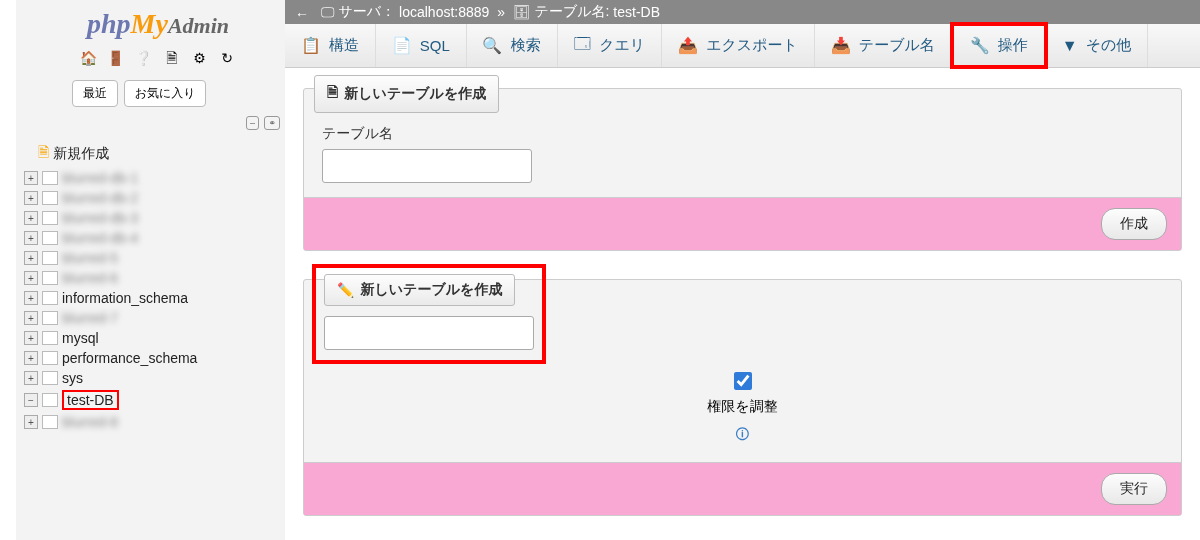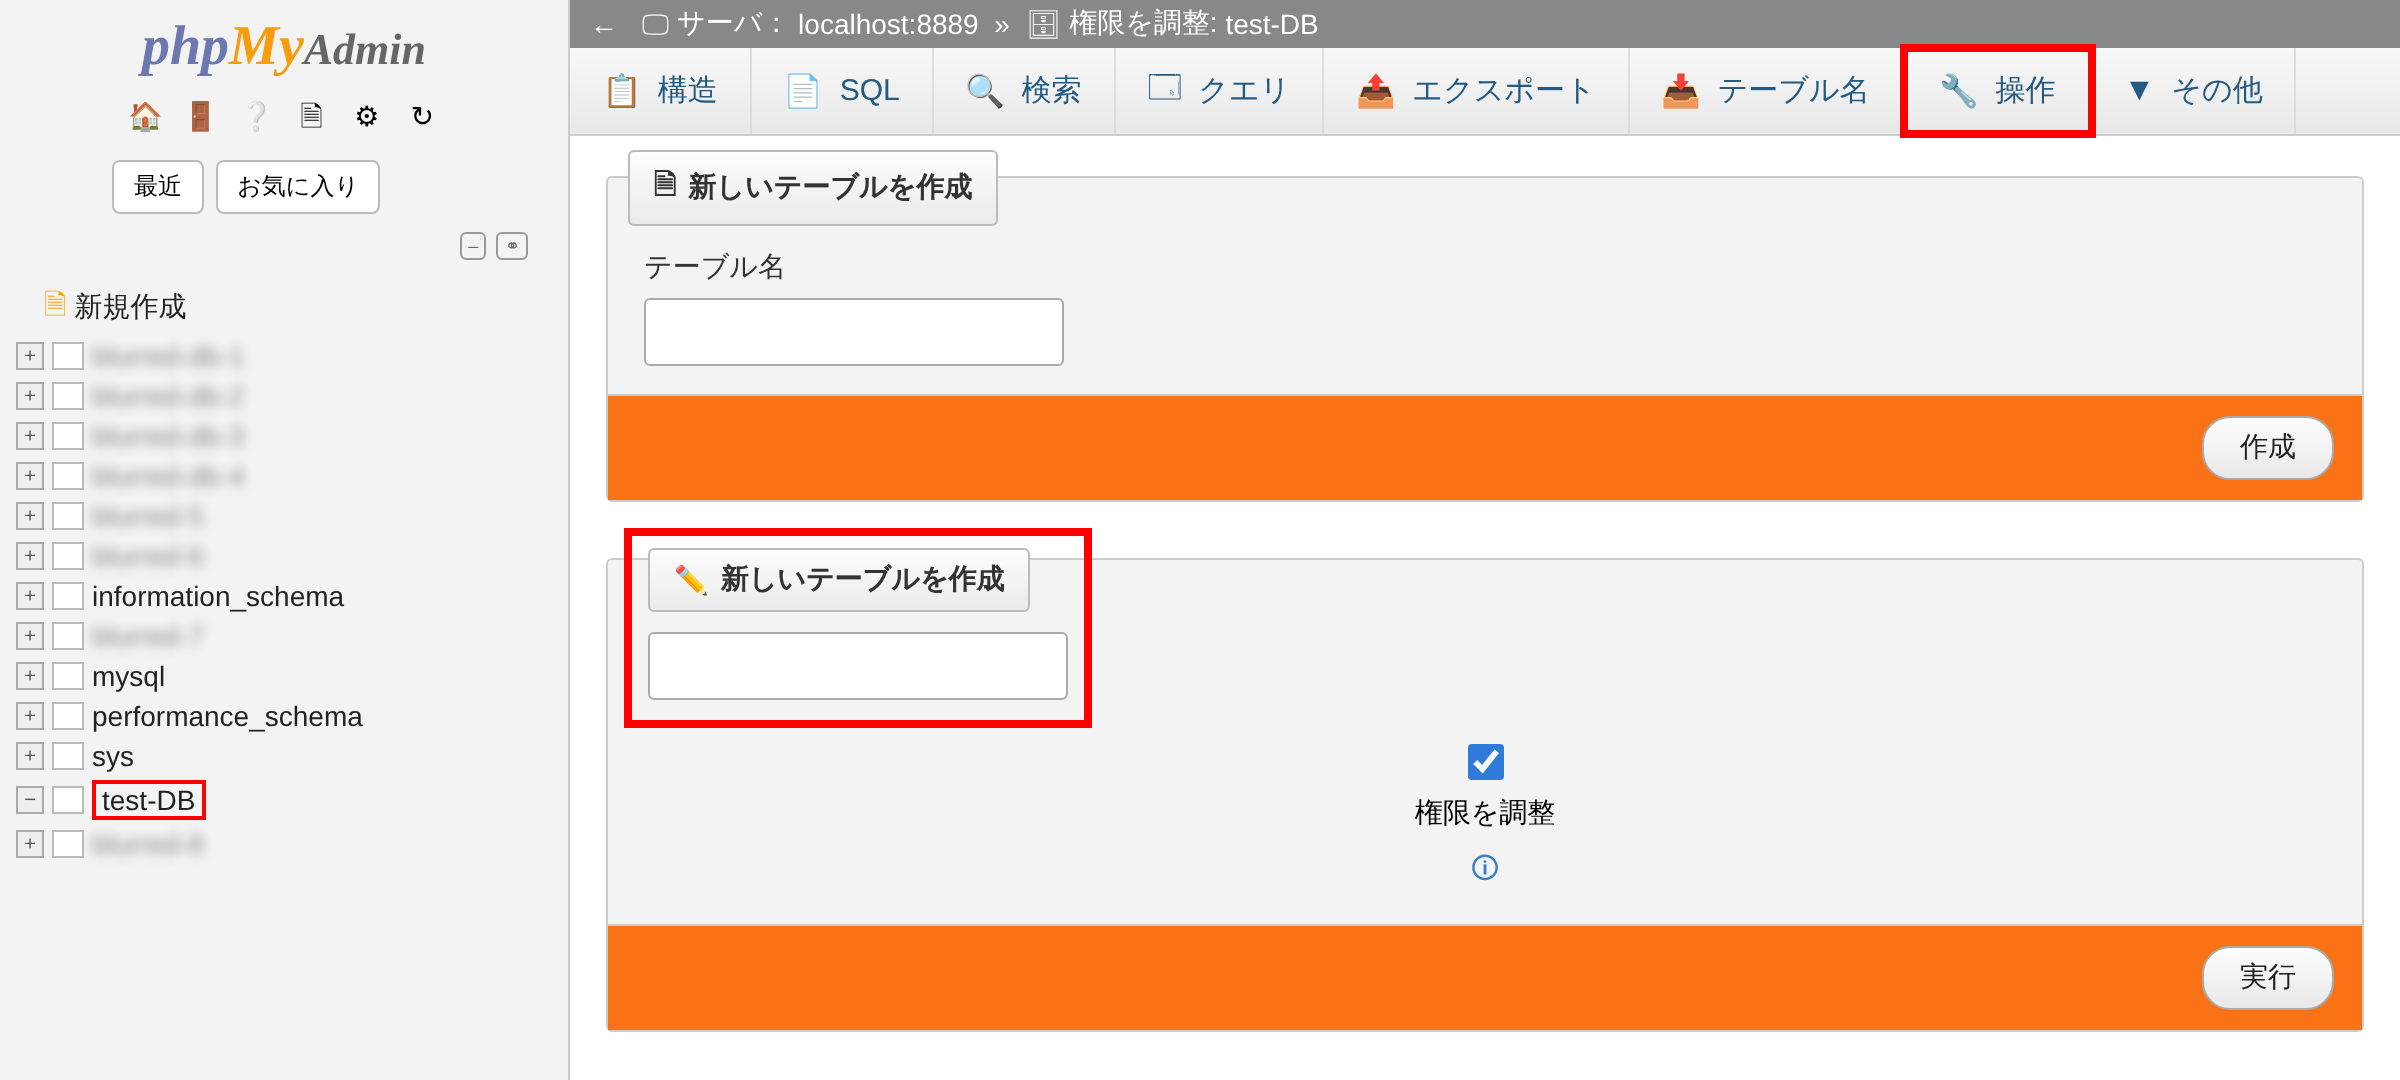--- a/index.html
+++ b/index.html
@@ -1,17 +1,17 @@
 <!DOCTYPE html>
 <html><head>
 <meta charset="utf-8">
 <style>
 * { box-sizing: border-box; margin: 0; padding: 0; }
 body { font-family: sans-serif; font-size: 13px; background: #fff; width: 1200px; height: 540px; overflow: hidden; position: relative; }
-.sidebar { position: absolute; left: 0; top: 0; width: 285px; height: 540px; background: #f3f3f3; border-right: 1px solid #ccc; }
+.sidebar { position: absolute; left: 16px; top: 0; width: 285px; height: 540px; background: #f3f3f3; border-right: 1px solid #ccc; }
 .logo { text-align: center; padding: 8px 0 4px; font-family: Georgia, serif; font-size: 28px; font-style: italic; font-weight: bold; }
 .logo .p1 { color: #6c78af; }
 .logo .p2 { color: #f89c0e; }
 .logo .p3 { color: #666; font-size: 22px; }
 .icon-row { text-align: center; padding: 4px 0 8px; }
 .icon-row span { display: inline-block; width: 18px; height: 18px; margin: 0 3px; font-size: 14px; }
 .recent-tabs { text-align: left; padding: 4px 12px; margin-left: 44px; }
 .recent-tabs button { background: #fff; border: 1px solid #bbb; border-radius: 4px; padding: 4px 10px; font-size: 12px; margin-right: 2px; cursor: pointer; }
 .collapse-row { text-align: right; padding: 4px 20px 8px; font-size: 12px; color: #666; }
 .collapse-row span { display: inline-block; border: 1px solid #999; border-radius: 3px; padding: 0 3px; margin-left: 2px; font-size: 9px; line-height: 12px; }
@@ -32,21 +32,21 @@
 .tab.highlight-red { border: 4px solid red; margin: -2px; z-index: 2; }
 .content { padding: 20px 18px; }
 .panel { border: 1px solid #ccc; border-radius: 3px; background: #f3f3f3; margin-bottom: 28px; position: relative; }
 .panel-legend { position: relative; top: -14px; left: 10px; display: inline-flex; align-items: center; background: linear-gradient(#fdfdfd,#eaeaea); border: 1px solid #bbb; border-radius: 3px; padding: 6px 12px; font-size: 14px; font-weight: bold; color: #333; gap: 6px; }
 .panel-body { padding: 4px 18px 14px; margin-top: -6px; }
 .form-row { display: flex; gap: 28px; }
 .form-col label { display: block; margin-bottom: 6px; font-size: 14px; color: #333; }
 .text-input { width: 210px; height: 34px; border: 1px solid #aaa; border-radius: 3px; padding: 4px 8px; font-size: 14px; background: #fff; }
 .num-input { width: 270px; height: 34px; border: 1px solid #aaa; border-radius: 3px; padding: 4px 24px 4px 8px; font-size: 14px; background: #fff; position: relative; }
 .spinner { position: absolute; right: 6px; top: 0; height: 100%; display: flex; flex-direction: column; justify-content: center; font-size: 9px; color: #555; }
-.panel-footer { border-top: 1px solid #ccc; background: #f97316; padding: 10px 14px; text-align: right; }
+.panel-footer { border-top: 1px solid #ccc; background: #f9a8d4; padding: 10px 14px; text-align: right; }
 .btn { background: linear-gradient(#fdfdfd,#e8e8e8); border: 1px solid #aaa; border-radius: 14px; padding: 6px 18px; font-size: 14px; cursor: pointer; color: #222; }
 .rename-red-group { border: 4px solid red; display: inline-block; padding: 0; margin-left: 8px; margin-top: -16px; }
 .rename-red-group .panel-legend { top: 0; left: 0; display: inline-flex; margin: 6px 8px 10px 8px; }
 .rename-red-group .text-input { margin: 0 8px 10px 8px; display: block; }
 .chk-row { padding: 8px 18px 14px; display: flex; align-items: center; gap: 8px; font-size: 14px; flex-direction: column; }
 .chk-row input[type=checkbox] { width: 18px; height: 18px; accent-color: #2f7bd9; }
 .help-icon { color: #3b7fc4; font-size: 14px; }
 </style>
 </head>
 <body>
@@ -148,21 +148,21 @@
 </div>
 
 <div class="main">
   <div class="topbar">
     <span class="back">←</span>
     <span class="srv-icon">🖵</span>
     <span>サーバ：</span>&nbsp;
     <span>localhost:8889</span>&nbsp;&nbsp;
     <span>»</span>&nbsp;
     <span class="db-icon">🗄</span>
-    <span>権限を調整:</span>&nbsp;
+    <span>テーブル名:</span>&nbsp;
     <span>test-DB</span>
   </div>
 
   <div class="tabs">
     <div class="tab">
         <span class="ticon">📋</span>
         <span>構造</span>
       </div>
     <div class="tab">
         <span class="ticon">📄</span>

